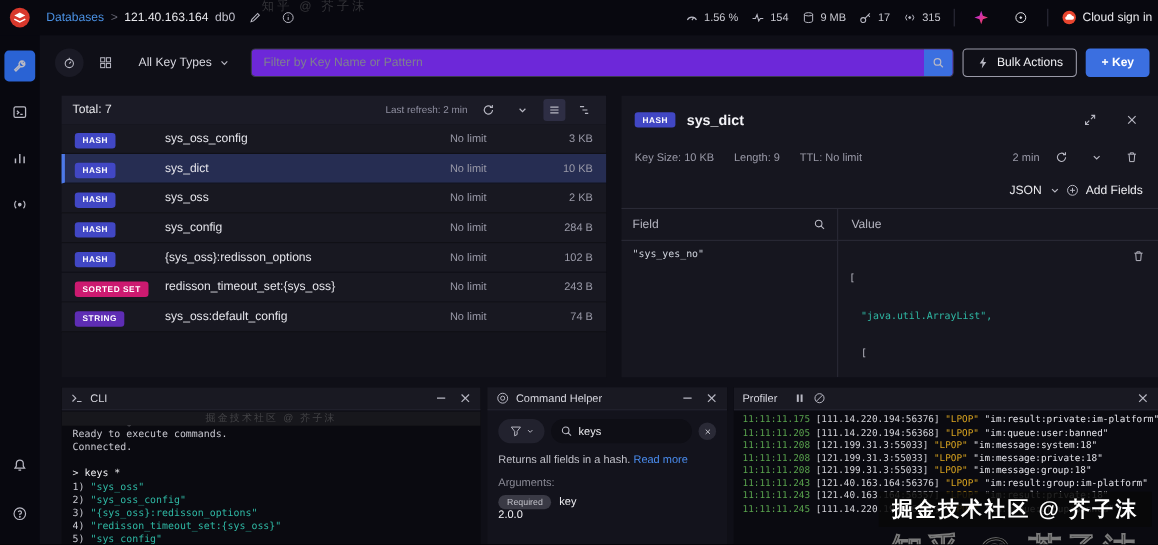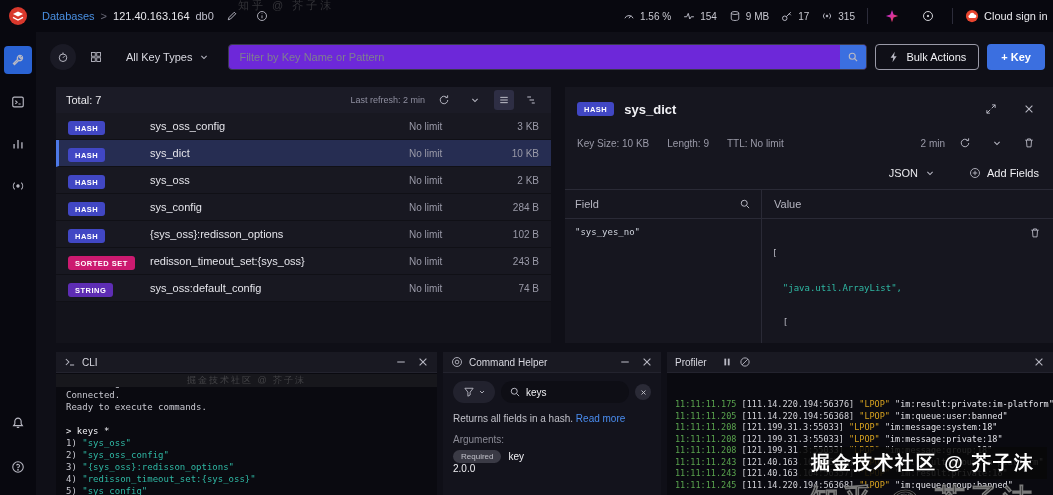--- a/index.html
+++ b/index.html
@@ -81,21 +81,21 @@
   .ksize { width:50px; font-size:10px; color:#9a9aa8; text-align:right; }
 
   
   .details { flex:1; background:#16161f; display:flex; flex-direction:column; position:relative; }
   .dt-head { display:flex; align-items:center; gap:10px; padding:10px 12px 6px 12px; }
   .dt-name { font-size:13px; font-weight:bold; color:#f2f2f6; }
   .dt-hicons { margin-left:auto; display:flex; align-items:center; gap:14px; }
   .dt-meta { display:flex; align-items:center; gap:18px; padding:4px 12px 8px 12px;
              font-size:10px; color:#9a9aa8; }
   .dt-meta-right { margin-left:auto; display:flex; align-items:center; gap:8px; }
-  .dt-actions { display:flex; align-items:flex-start; justify-content:flex-end; gap:33px;
+  .dt-actions { display:flex; align-items:flex-start; justify-content:flex-end; gap:4px;
                 padding:4px 14px 10px 12px; }
   .fmt { display:flex; align-items:center; gap:6px; font-size:11px; color:#e8e8ec; cursor:pointer; }
   .addf { display:flex; align-items:center; gap:6px; font-size:11px; color:#f0f0f4; cursor:pointer; }
   .dtable-head { display:flex; align-items:center; height:30px; border-top:1px solid #2a2a36;
                  border-bottom:1px solid #2a2a36; font-size:11px; color:#b5b5c0; }
   .col-field { width:196px; padding:0 10px; display:flex; align-items:center; }
   .col-field .ic { margin-left:auto; }
   .col-value { flex:1; padding:0 12px; border-left:1px solid #2a2a36; align-self:stretch;
                display:flex; align-items:center; }
   .dtable-body { flex:1; display:flex; overflow:hidden; }
@@ -129,21 +129,21 @@
   .hp-search input { flex:1; width:60px; background:transparent; border:none; outline:none;
                color:#f0f0f4; font-size:10px; font-family:"Liberation Sans",sans-serif; }
   .hp-clear { width:16px; height:16px; border-radius:8px; background:#2a2a36; display:flex;
               align-items:center; justify-content:center; color:#c8c8d0; cursor:pointer; }
   .hp-desc { margin-top:9px; line-height:13px; }
   .hp-link { color:#4a8df0; cursor:pointer; }
   .hp-label { margin-top:9px; color:#8a8a95; }
   .hp-argrow { margin-top:5px; display:flex; align-items:center; gap:7px; }
   .hp-req { background:#3a3a45; color:#c0c0c8; font-size:8px; padding:2px 8px; border-radius:8px; }
   .hp-argname { color:#f0f0f4; }
-  .profiler { flex:1;justify-content:space-between; }
+  .profiler { flex:1; }
   .pf-body { padding:4px 8px; font-family:"DejaVu Sans Mono",monospace; font-size:8.5px;
              line-height:11.5px; white-space:nowrap; }
   .pf-time { color:#5aa44e; } .pf-addr { color:#d4d4da; } .pf-cmd { color:#d8a31f; }
   .pf-key { color:#e4e4ea; }
 
   
   .wm-top { position:absolute; left:238px; top:-2px; font-size:11px; color:rgba(150,150,150,0.30);
             z-index:9; letter-spacing:3px; }
   .wm { position:absolute; right:6px; top:447px; z-index:9; text-align:center; }
   .wm-badge { display:inline-block; background:rgba(8,8,8,0.88); color:#fff; font-size:19px;
@@ -530,22 +530,22 @@
                 <line x1="3" y1="8" x2="13" y2="8"></line>
               </svg>
             <svg class="ic sm" viewBox="0 0 16 16" fill="none" stroke="currentColor" stroke-width="1.4">
                 <line x1="3.5" y1="3.5" x2="12.5" y2="12.5"></line>
                 <line x1="12.5" y1="3.5" x2="3.5" y2="12.5"></line>
               </svg>
           </div>
         </div>
         <div class="cli-body">
           <div>Connecting...</div>
+          <div>Ready to execute commands.</div>
           <div>Connected.</div>
-          <div>Ready to execute commands.</div>
           <div>&nbsp;</div>
           <div class="cli-prompt">&gt; keys *</div>
           <div><span class="cli-num">1)</span> <span class="cli-str">"sys_oss"</span></div>
           <div><span class="cli-num">2)</span> <span class="cli-str">"sys_oss_config"</span></div>
           <div><span class="cli-num">3)</span> <span class="cli-str">"{sys_oss}:redisson_options"</span></div>
           <div><span class="cli-num">4)</span> <span class="cli-str">"redisson_timeout_set:{sys_oss}"</span></div>
           <div><span class="cli-num">5)</span> <span class="cli-str">"sys_config"</span></div>
 
         </div>
         <div class="cli-wm">掘金技术社区 @ 芥子沫</div>

